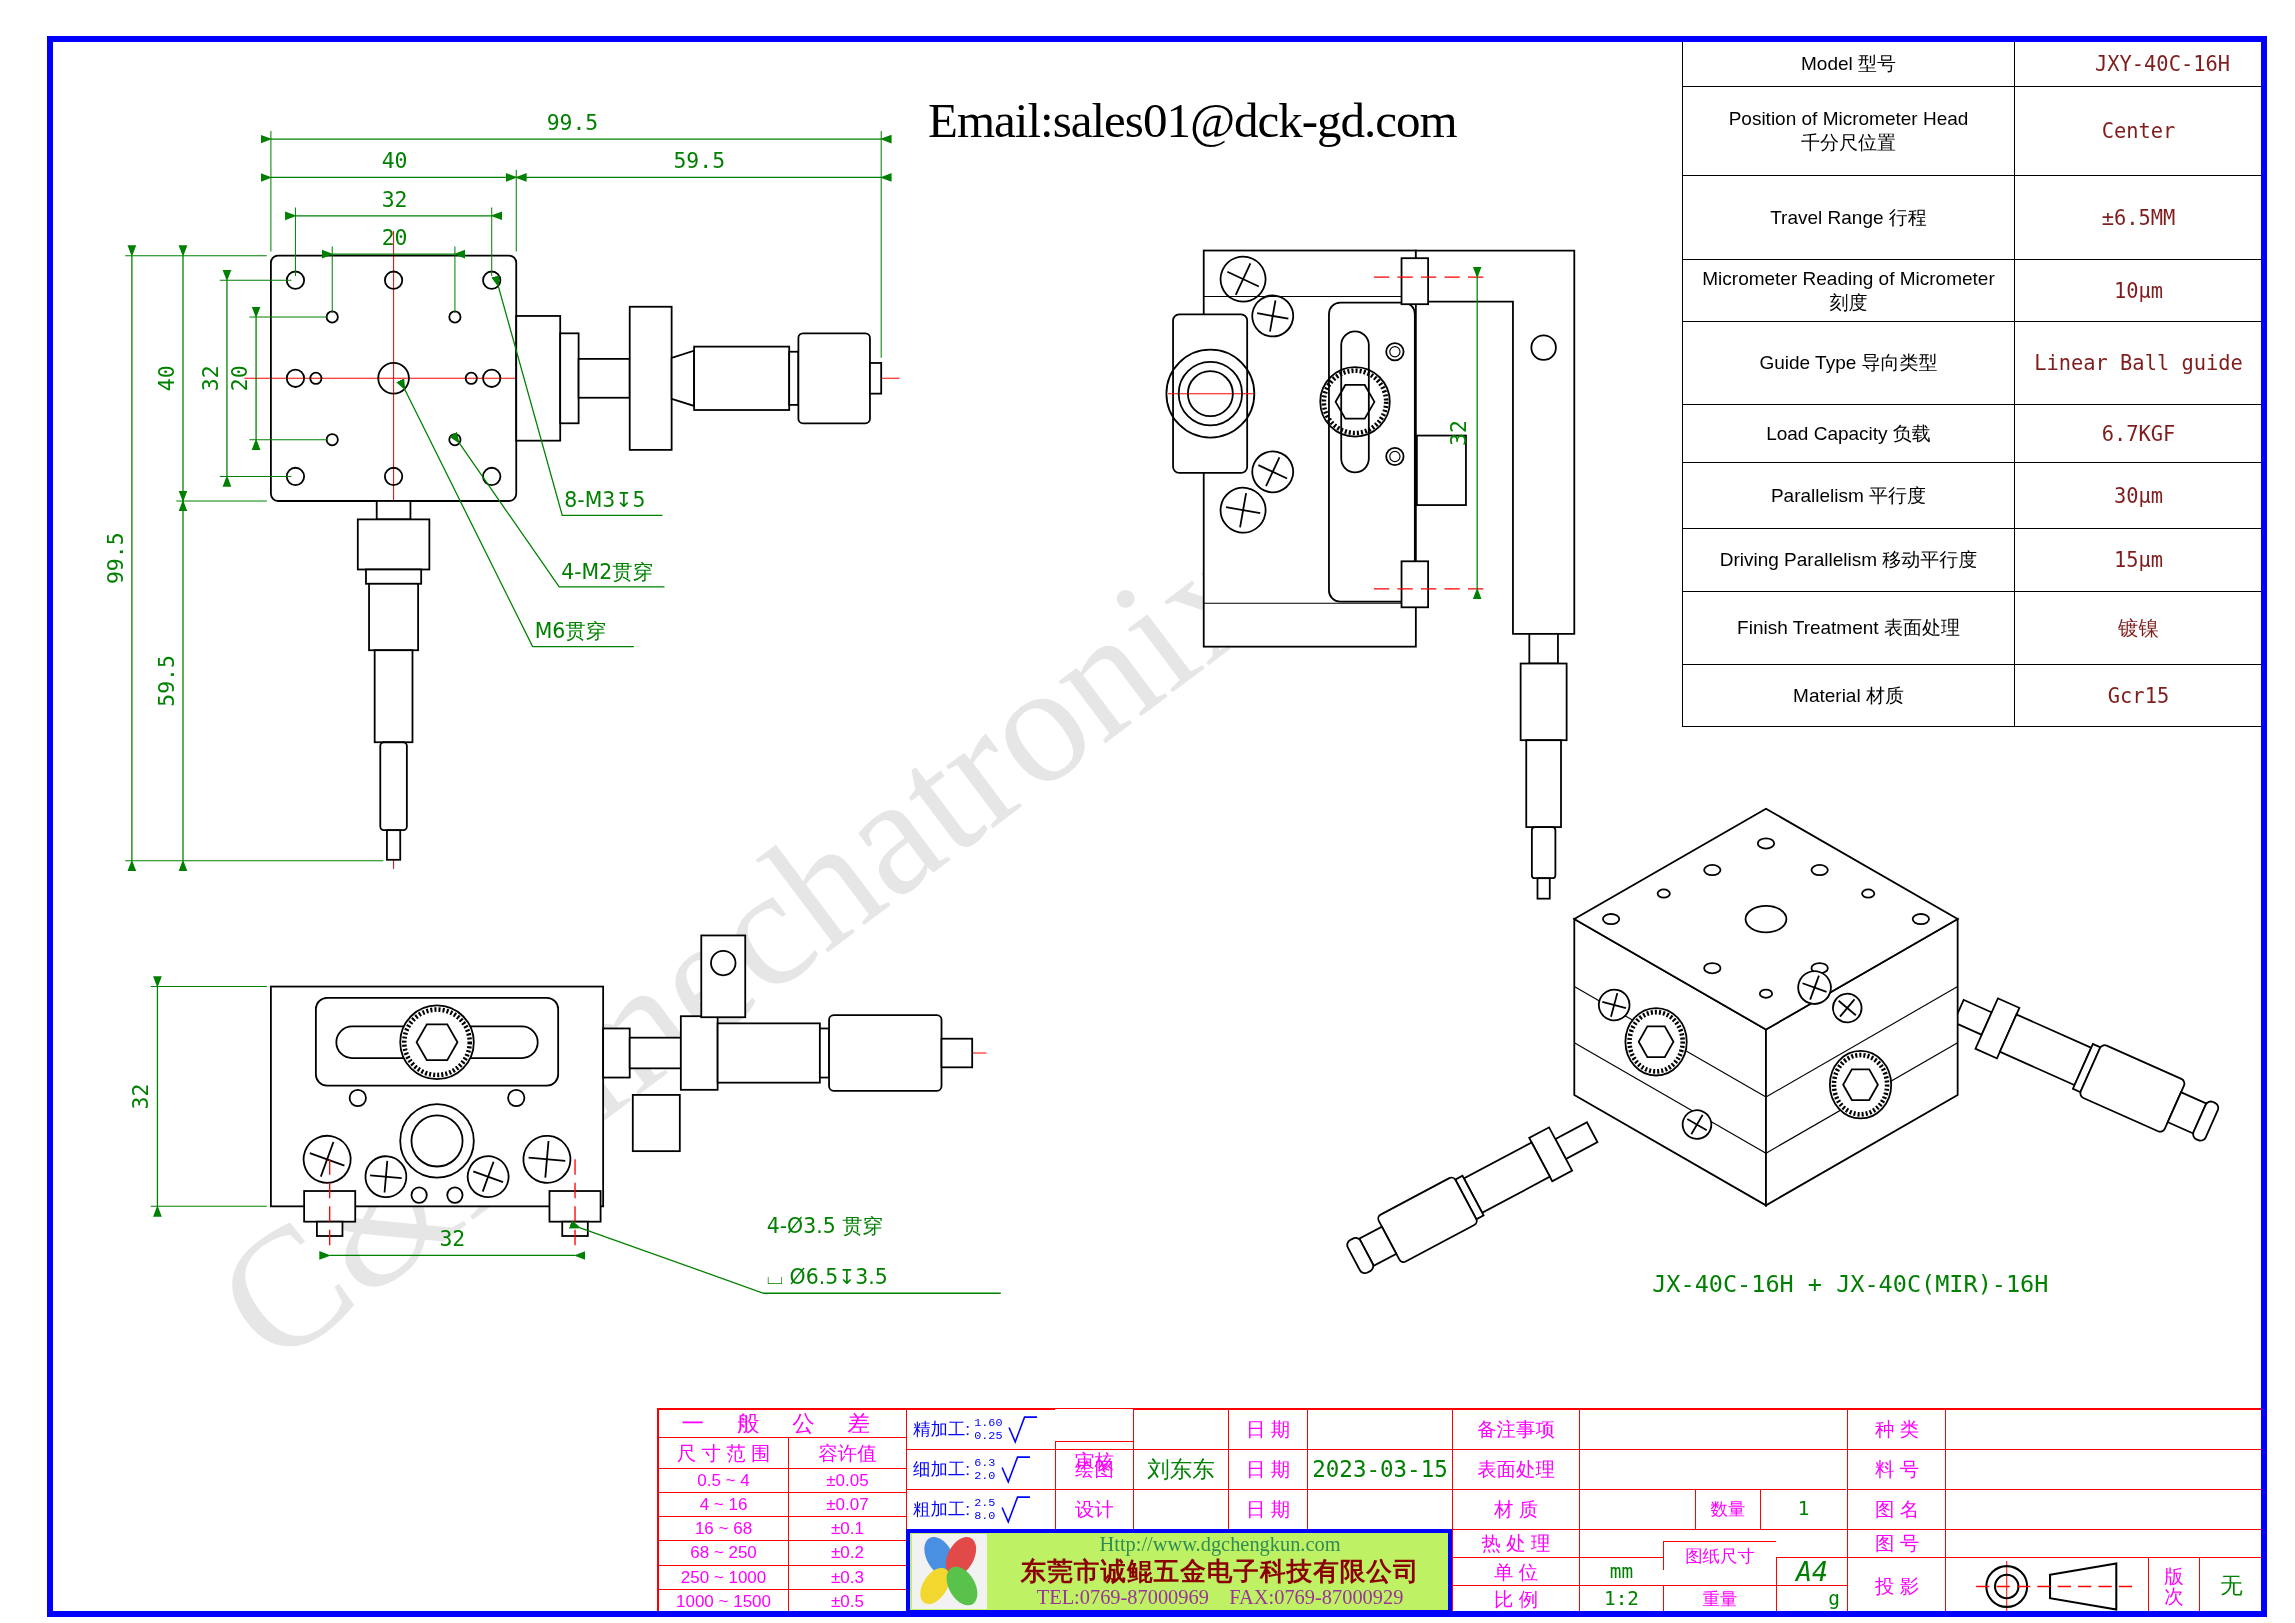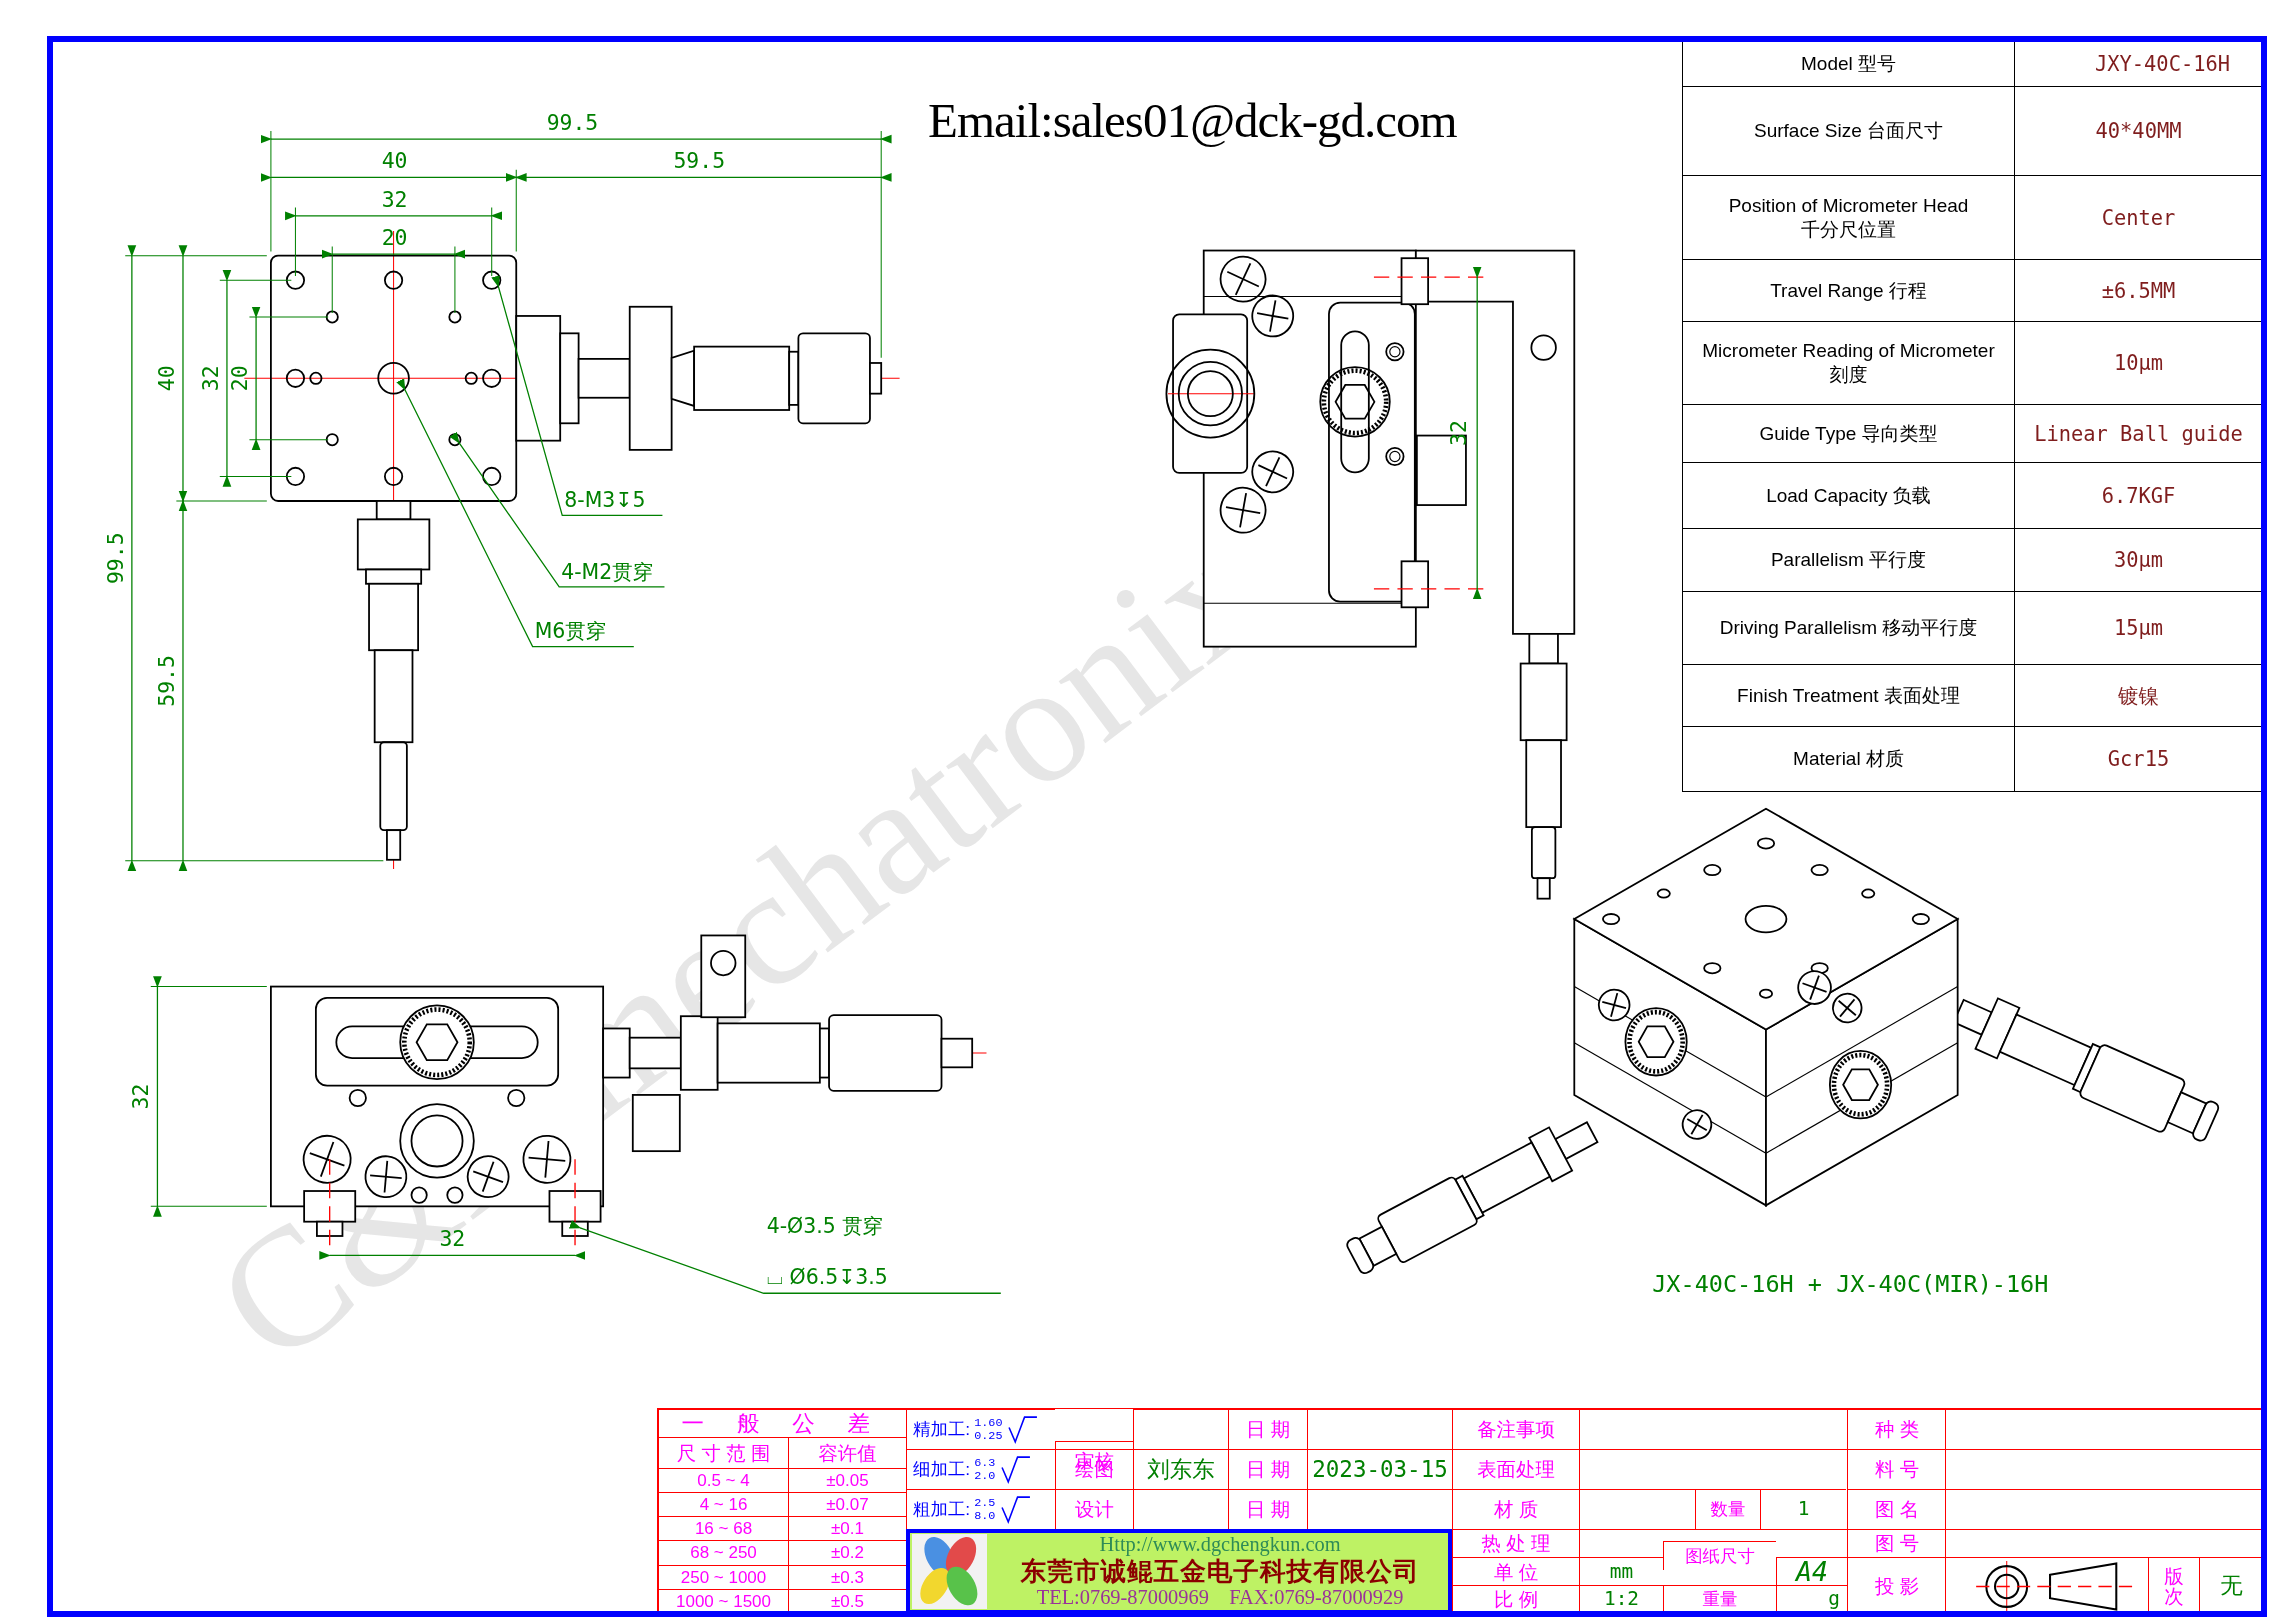--- a/index.html
+++ b/index.html
@@ -380,24 +380,20 @@
       </g>
 
     <text x="3620" y="2528" text-anchor="middle" fill="#008000" font-family="DejaVu Sans Mono, monospace" font-size="46">JX-40C-16H  +  JX-40C(MIR)-16H</text>
   </g>
 </svg>
 
 <div id="spec-table">
   <div class="spec-row">
       <div class="spec-label">Model 型号</div>
       <div class="spec-value">JXY-40C-16H</div>
-    </div>
-  <div class="spec-row">
-      <div class="spec-label">Surface Size 台面尺寸</div>
-      <div class="spec-value">40*40MM</div>
     </div>
   <div class="spec-row">
       <div class="spec-label">Position of Micrometer Head
 千分尺位置</div>
       <div class="spec-value">Center</div>
     </div>
   <div class="spec-row">
       <div class="spec-label">Travel Range 行程</div>
       <div class="spec-value">±6.5MM</div>
     </div>

